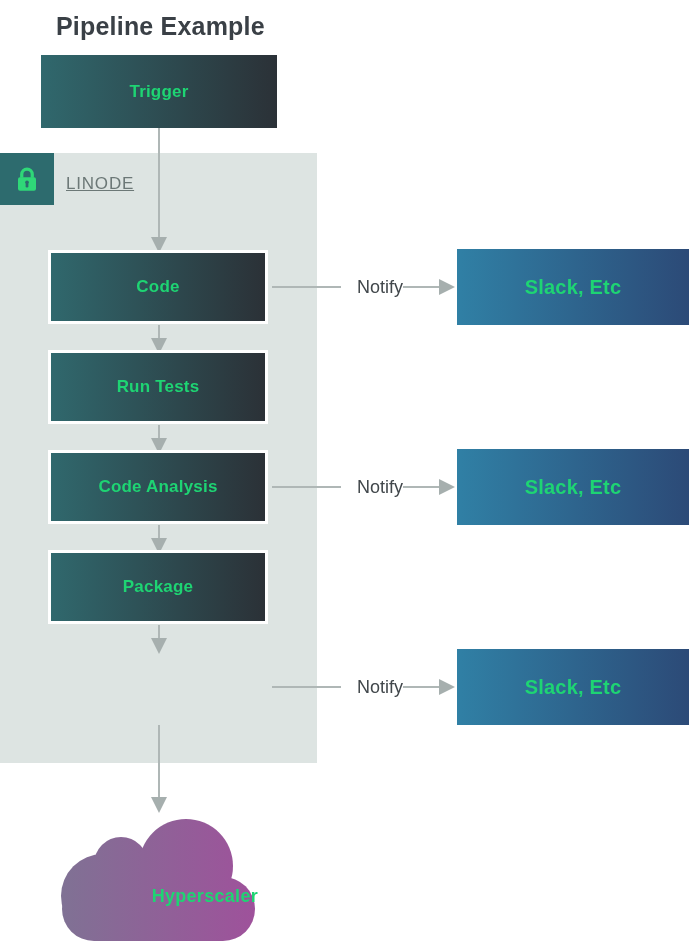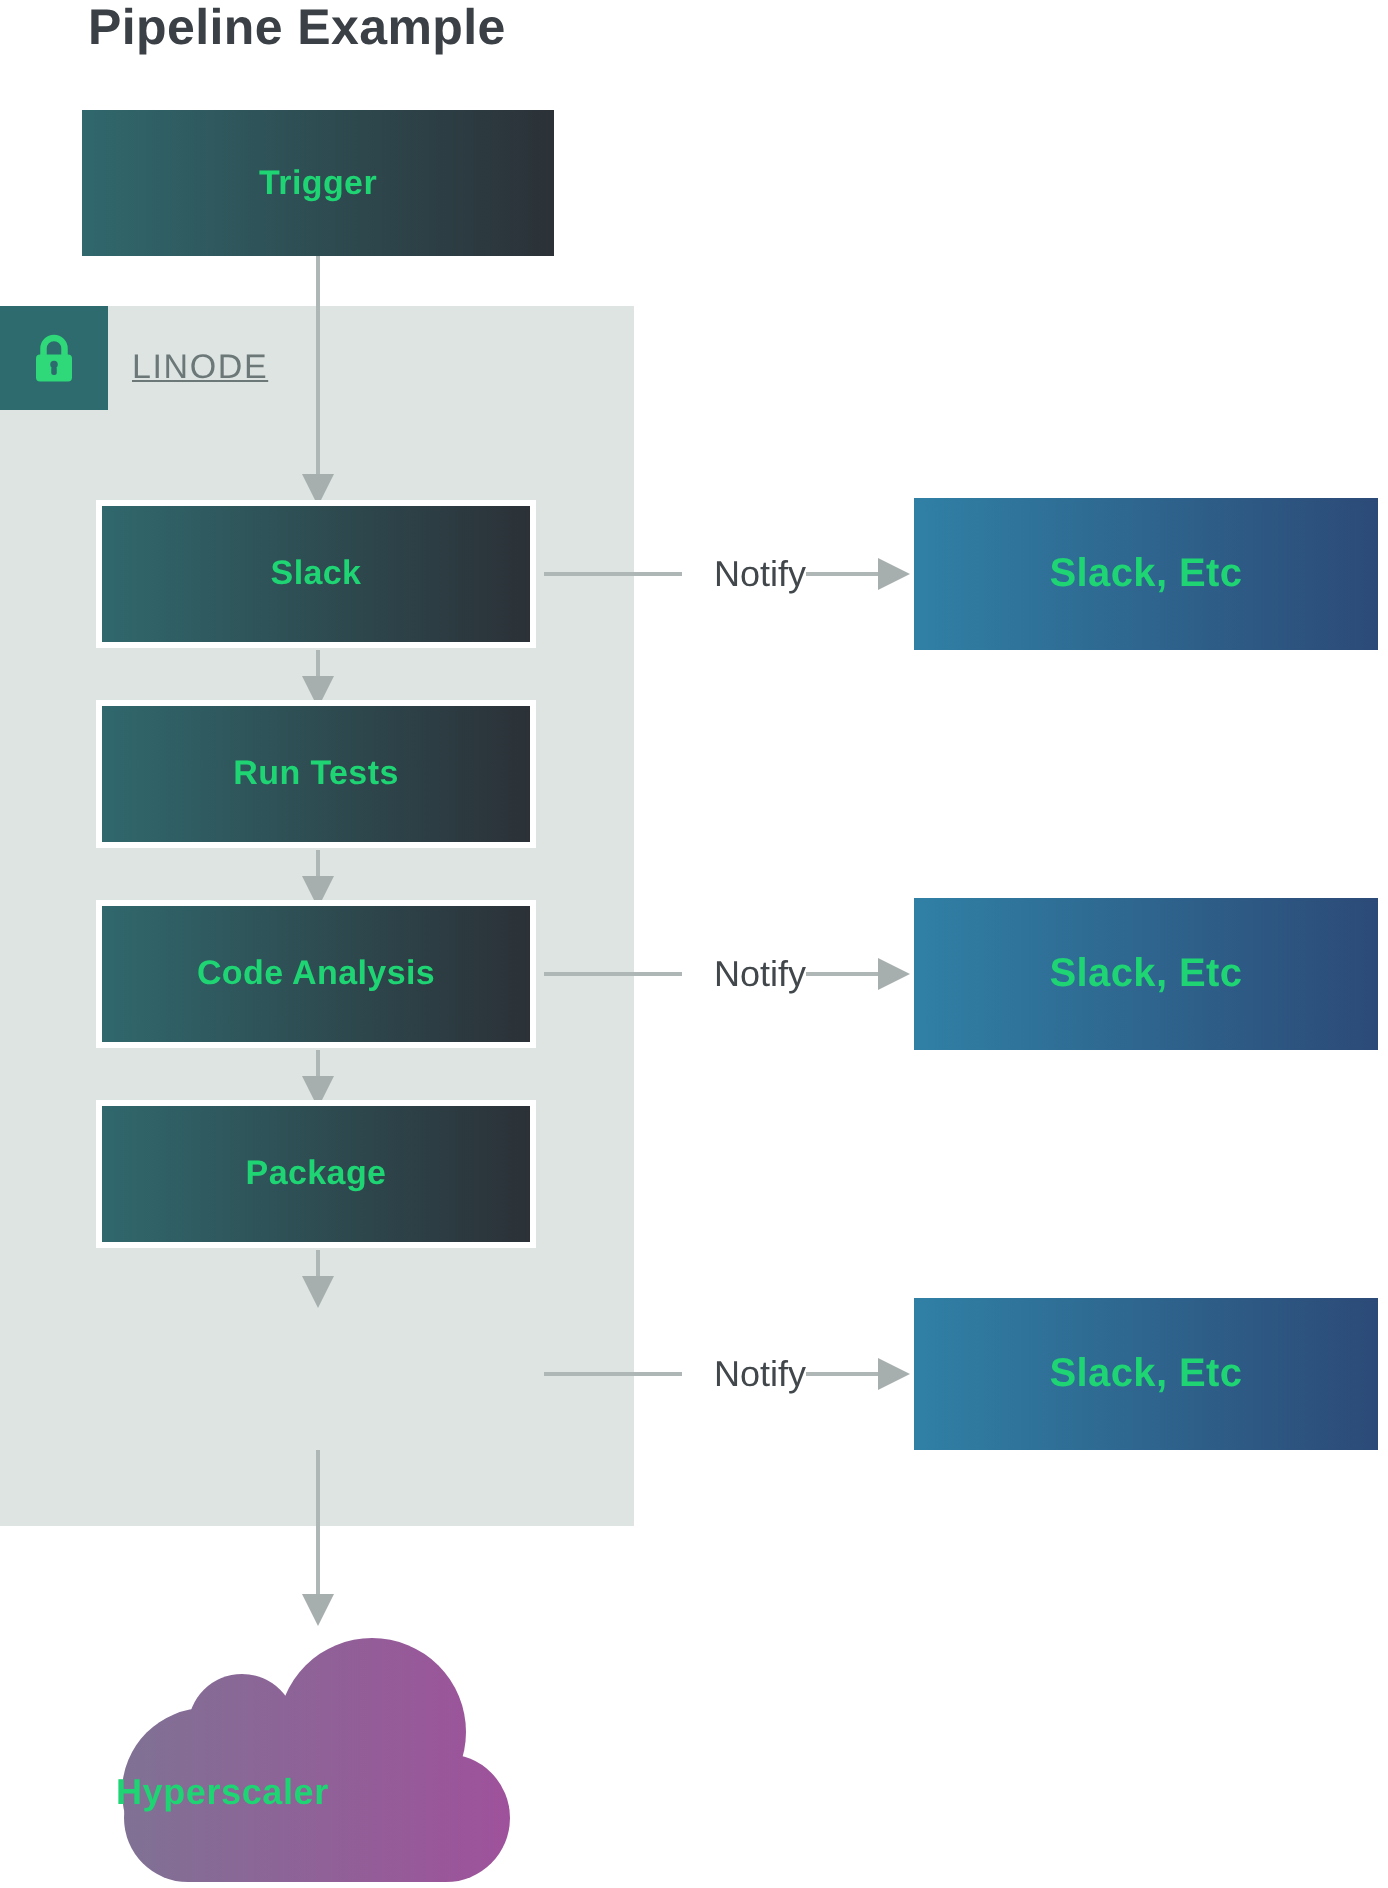--- a/index.html
+++ b/index.html
@@ -7,21 +7,21 @@
     position: relative;
     width: 694px;
     height: 944px;
     background: #ffffff;
     font-family: "Liberation Sans", "DejaVu Sans", sans-serif;
     overflow: hidden;
   }
   .title {
     position: absolute;
     left: 44px; top: 0px;
-    margin: 0;
+    margin: 12px;
     font-size: 25px;
     font-weight: 700;
     color: #3A4046;
     letter-spacing: 0.2px;
   }
   .linode-container {
     position: absolute;
     left: 0; top: 153px;
     width: 317px; height: 610px;
     background: #DDE4E2;
@@ -87,21 +87,21 @@
   }
   .cloud-svg {
     position: absolute;
     left: 58px; top: 819px;
     width: 200px; height: 123px;
   }
   .cloud-label {
     position: absolute;
     left: 58px; top: 886px;
     width: 200px;
-    text-align: left;
+    text-align: right;
     color: #1ED473;
     font-weight: 700;
     font-size: 18px;
     letter-spacing: 0.3px;
   }
 </style>
 </head>
 <body>
 
 <div class="canvas">
@@ -140,21 +140,21 @@
     <svg width="30" height="30" viewBox="0 0 24 24">
       <path d="M7.8 11 V8.2 a4.2 4.2 0 0 1 8.4 0 V11" fill="none" stroke="#2FD878" stroke-width="2.6"></path>
       <rect x="4.8" y="10.6" width="14.4" height="10.8" rx="1.6" fill="#2FD878"></rect>
       <circle cx="12" cy="14.6" r="1.5" fill="#2D6B6E"></circle>
       <rect x="10.9" y="15.4" width="2.2" height="3.4" rx="1" fill="#2D6B6E"></rect>
     </svg>
   </div>
   <div class="linode-label">LINODE</div>
 
   <div class="stage" style="top:250px">
-    <span>Slack</span>
+    <span>Code</span>
   </div>
   <div class="stage" style="top:450px">
     <span>Code Analysis</span>
   </div>
   <div class="stage" style="top:350px">
     <span>Run Tests</span>
   </div>
   <div class="stage" style="top:550px">
     <span>Package</span>
   </div>

